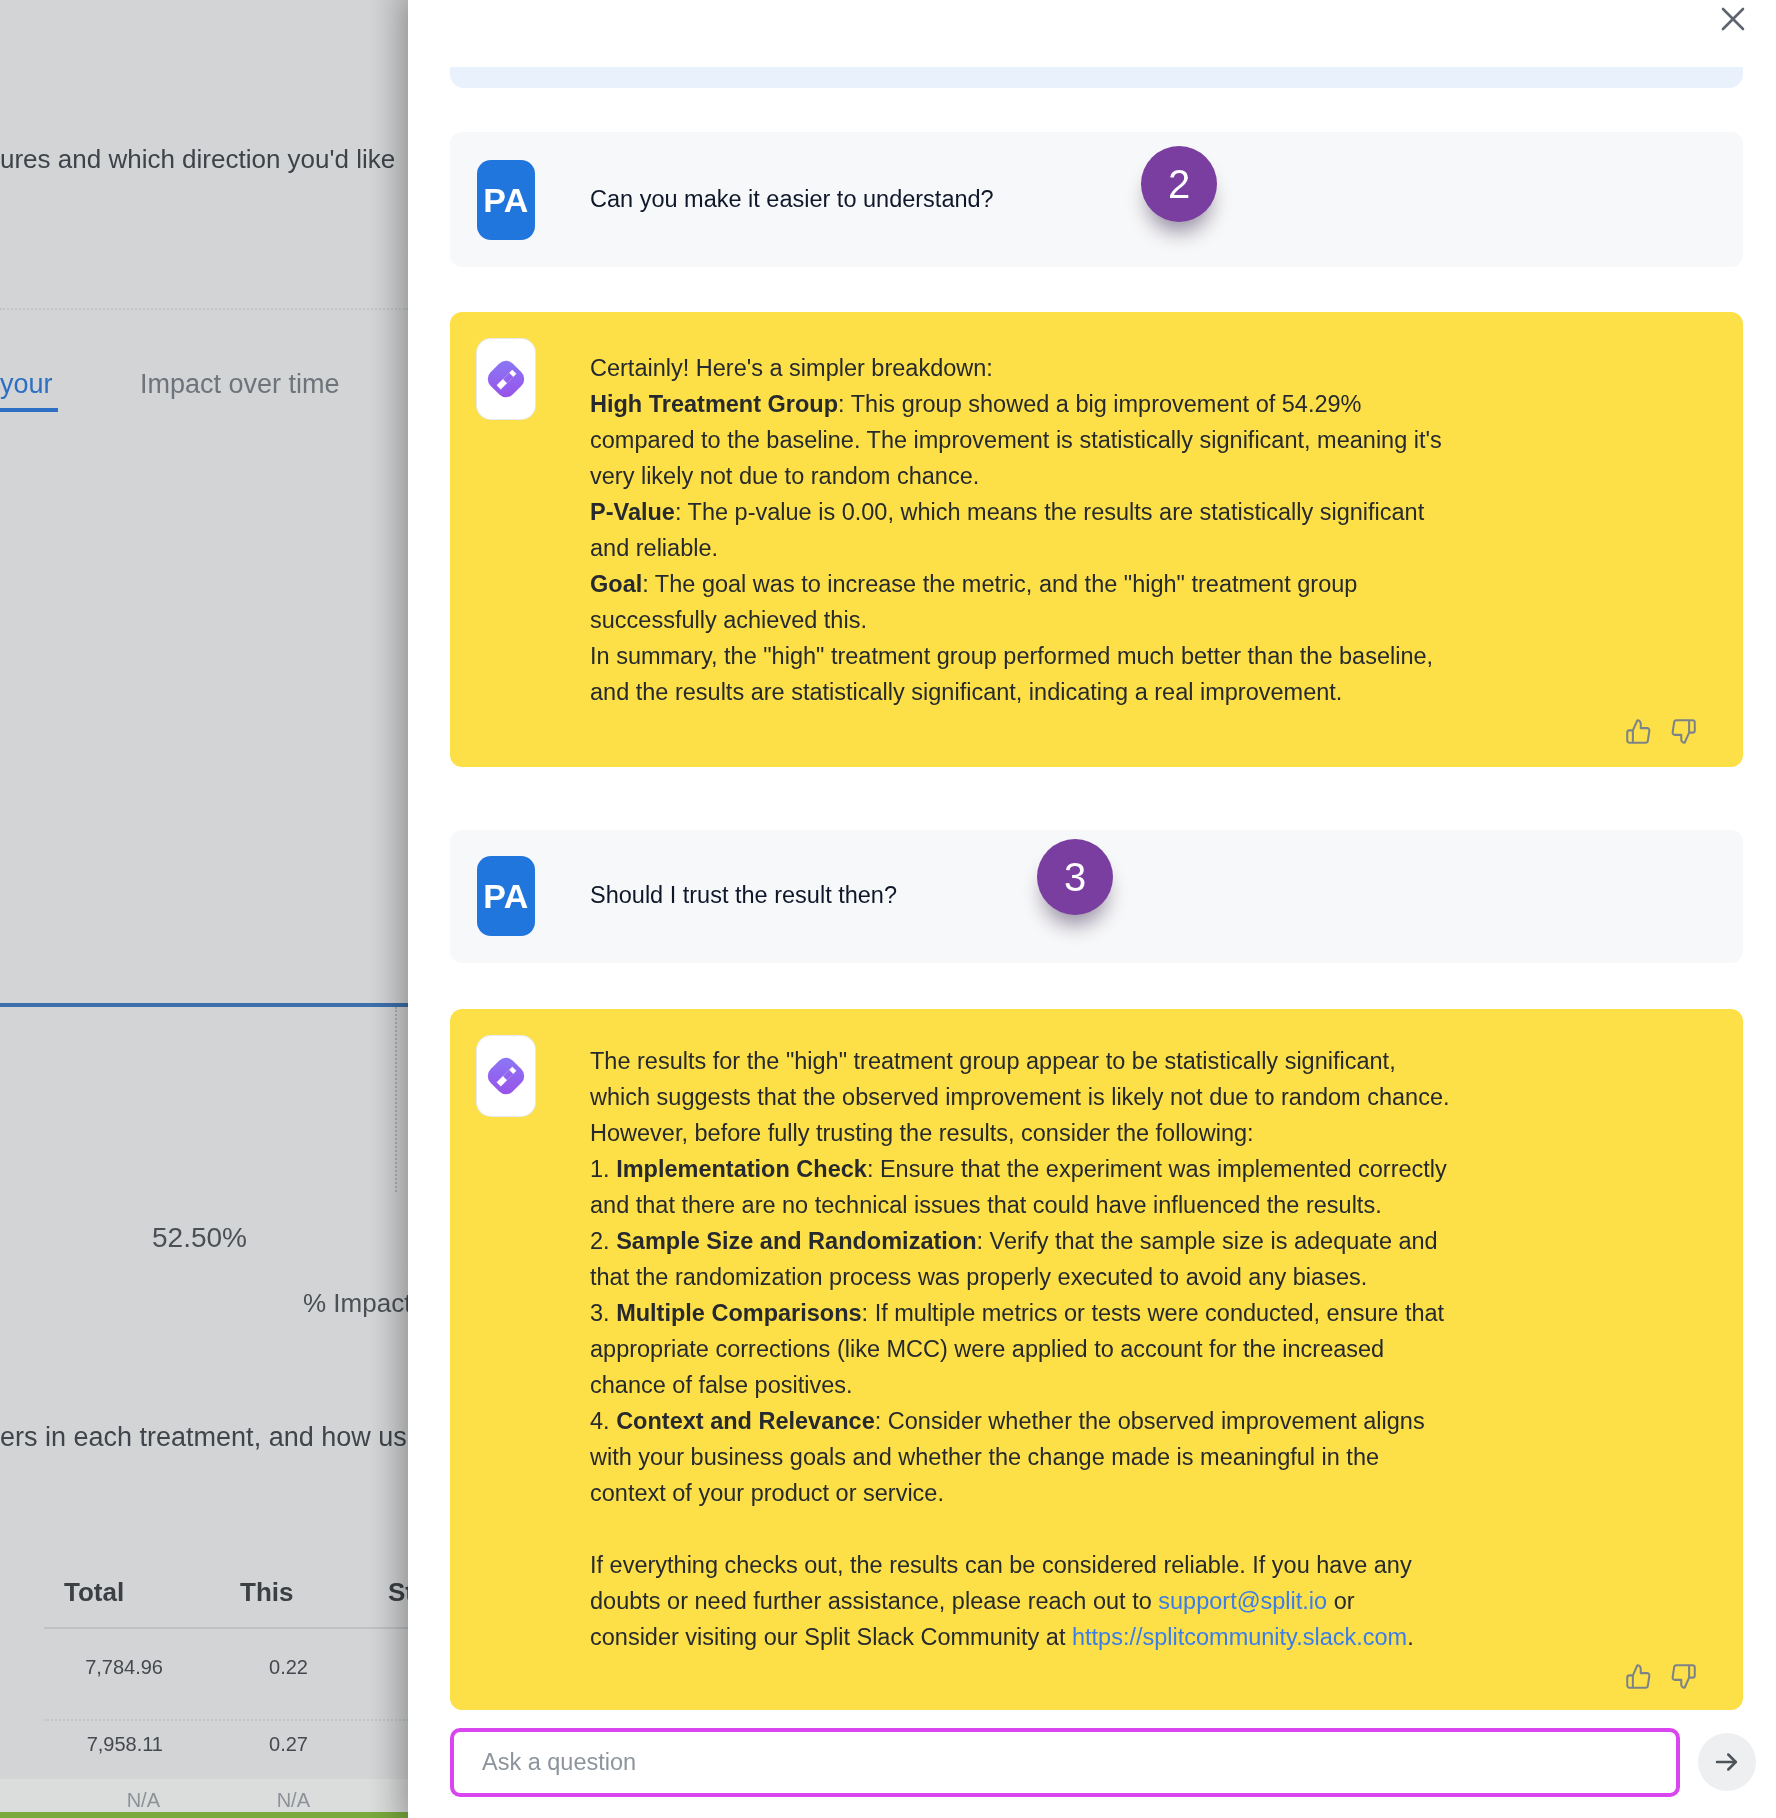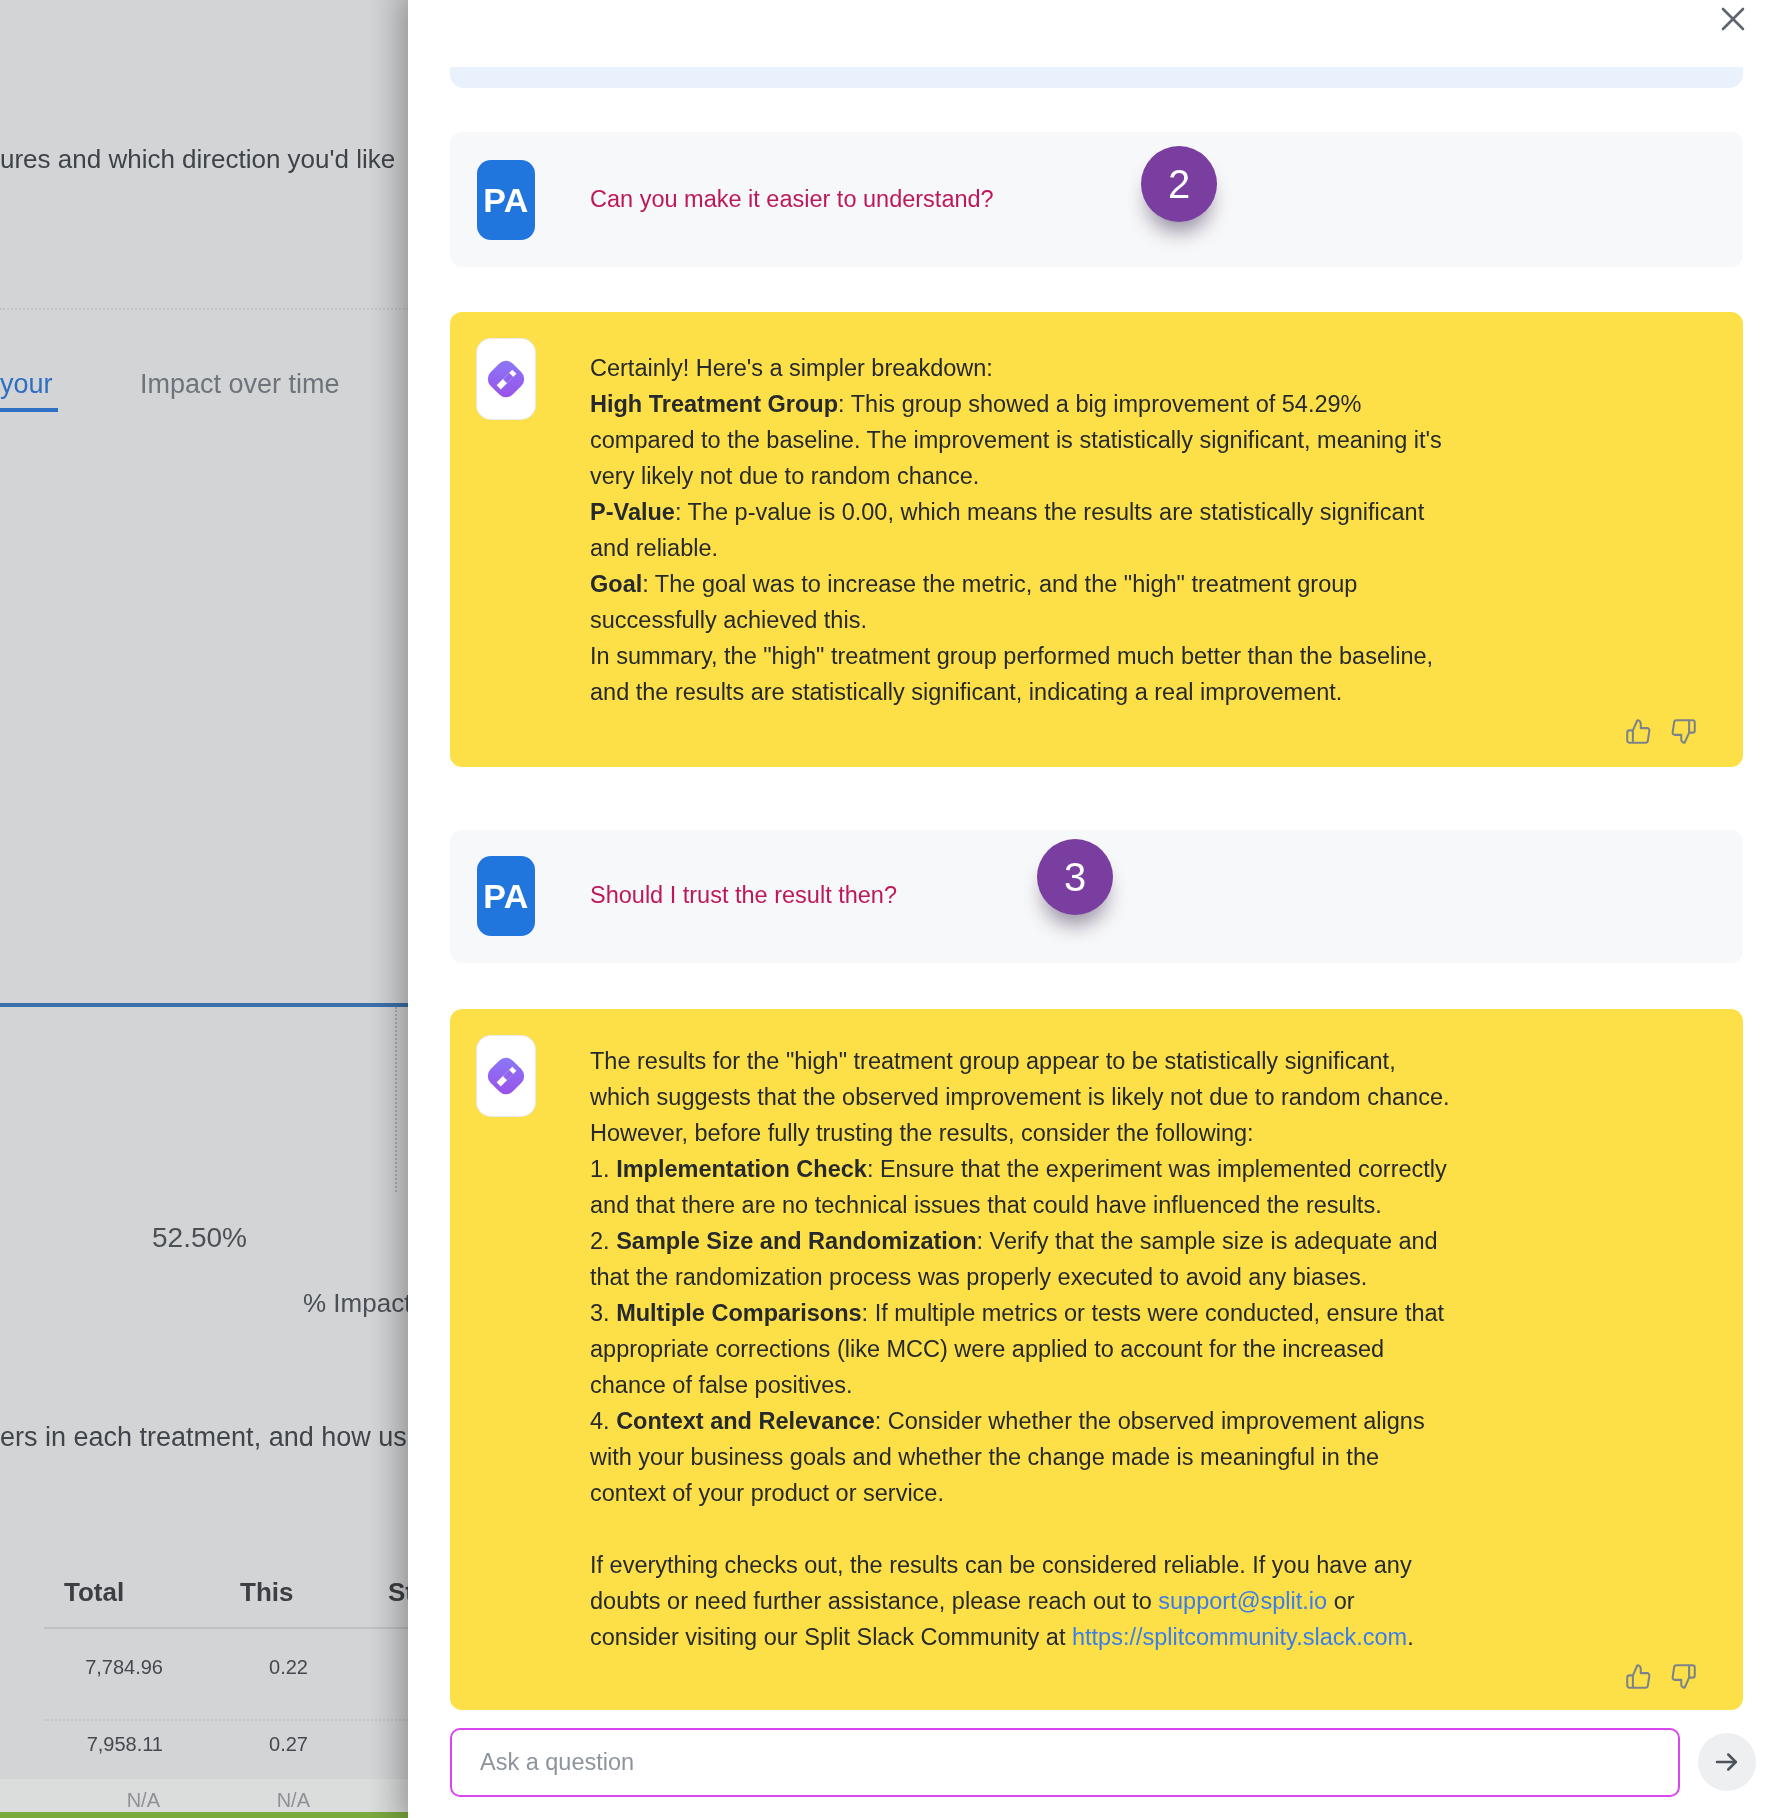--- a/index.html
+++ b/index.html
@@ -37,38 +37,38 @@
              cursor:pointer;padding:0;color:#5f6570;}
   .bubble{position:absolute;left:42px;width:1293px;border-radius:12px;box-sizing:border-box;}
   .bubble.assistant{background:#fde047;}
   .bubble.user{background:#f7f8f9;}
   .sliver{position:absolute;left:42px;top:67px;width:1293px;height:21px;background:#e9f1fc;
           border-radius:0 0 14px 14px;}
   .avatar{position:absolute;left:27px;width:58px;height:80px;border-radius:14px;
           display:flex;align-items:center;justify-content:center;}
   .avatar.pa{background:#2176dd;color:#fff;font-size:34px;font-weight:700;letter-spacing:0.5px;}
   .avatar.bot{background:#ffffff;box-shadow:0 0 0 1px #e6e9ee;}
-  .msg-plain{position:absolute;left:140px;font-size:23.5px;color:#be185d;}
+  .msg-plain{position:absolute;left:140px;font-size:23.5px;color:#0f172a;}
   .msg-rich{font-size:23.5px;line-height:36px;color:#26292e;}
   .msg-rich b{font-weight:700;}
   .u1{top:132px;height:135px;}
   .u2{top:830px;height:133px;}
   .a1{top:312px;padding:38px 46px 22px 140px;}
   .a2{top:1009px;padding:34px 46px 20px 140px;}
   .thumbs{display:flex;justify-content:flex-end;gap:18px;margin-top:8px;color:#7b828a;}
   .thumb{width:27px;height:27px;cursor:pointer;}
 
   .badge{position:absolute;width:76px;height:76px;border-radius:50%;background:#7a3da0;
          color:#ffffff;font-size:40px;display:flex;align-items:center;justify-content:center;
          box-shadow:0 16px 20px -6px rgba(40,20,60,0.45);z-index:30;}
   .badge2{left:1141px;top:146px;}
   .badge3{left:1037px;top:839px;}
 
   .ask-input{position:absolute;left:42px;top:1728px;width:1230px;height:69px;box-sizing:border-box;
-             border:2px solid #d946ef;border-radius:10px;padding:0 28px;font-size:23.5px;
+             border:4px solid #d946ef;border-radius:10px;padding:0 28px;font-size:23.5px;
              color:#2b2e33;font-family:inherit;outline:none;}
   .ask-input::placeholder{color:#8d949c;}
   .send-btn{position:absolute;left:1290px;top:1733px;width:58px;height:58px;border-radius:50%;
             background:#edeff1;border:none;display:flex;align-items:center;justify-content:center;
             cursor:pointer;color:#4d5359;padding:0;}
   svg{display:block;}
 </style>
 </head>
 <body>
 

